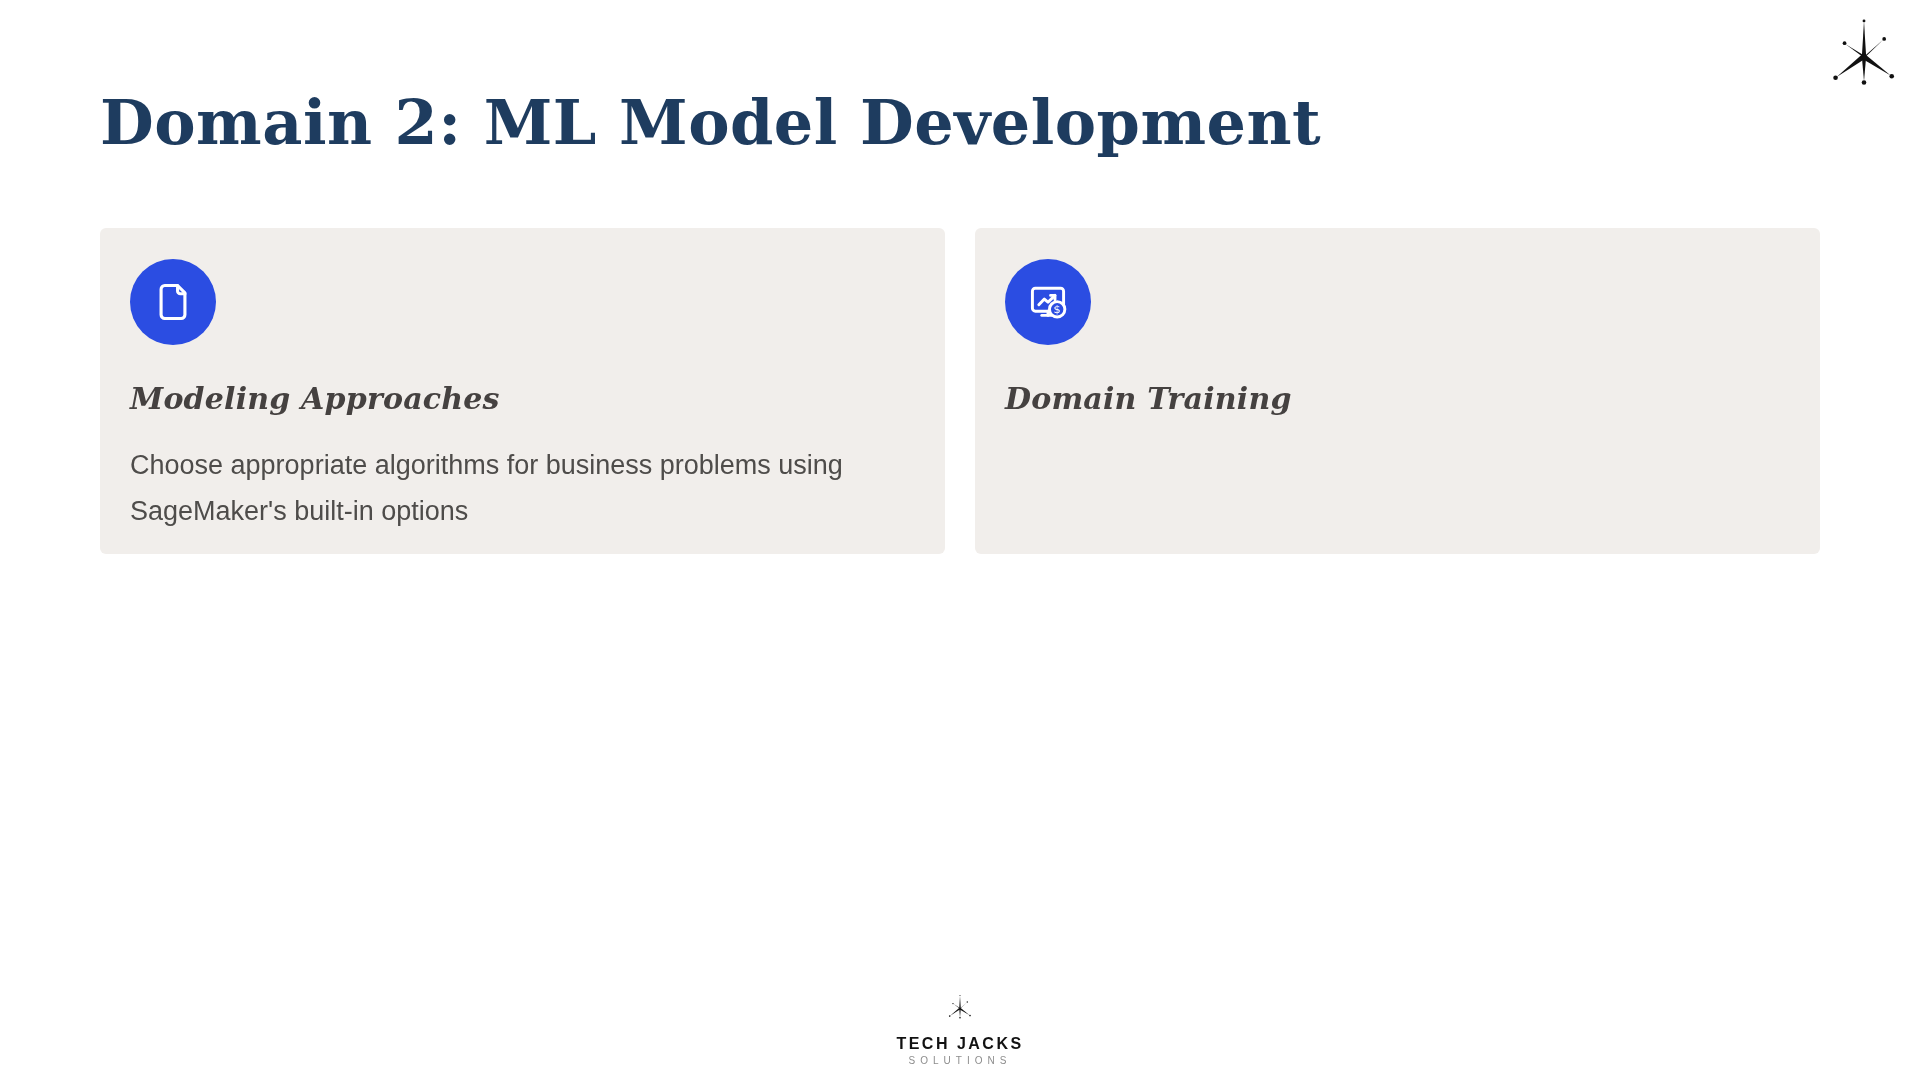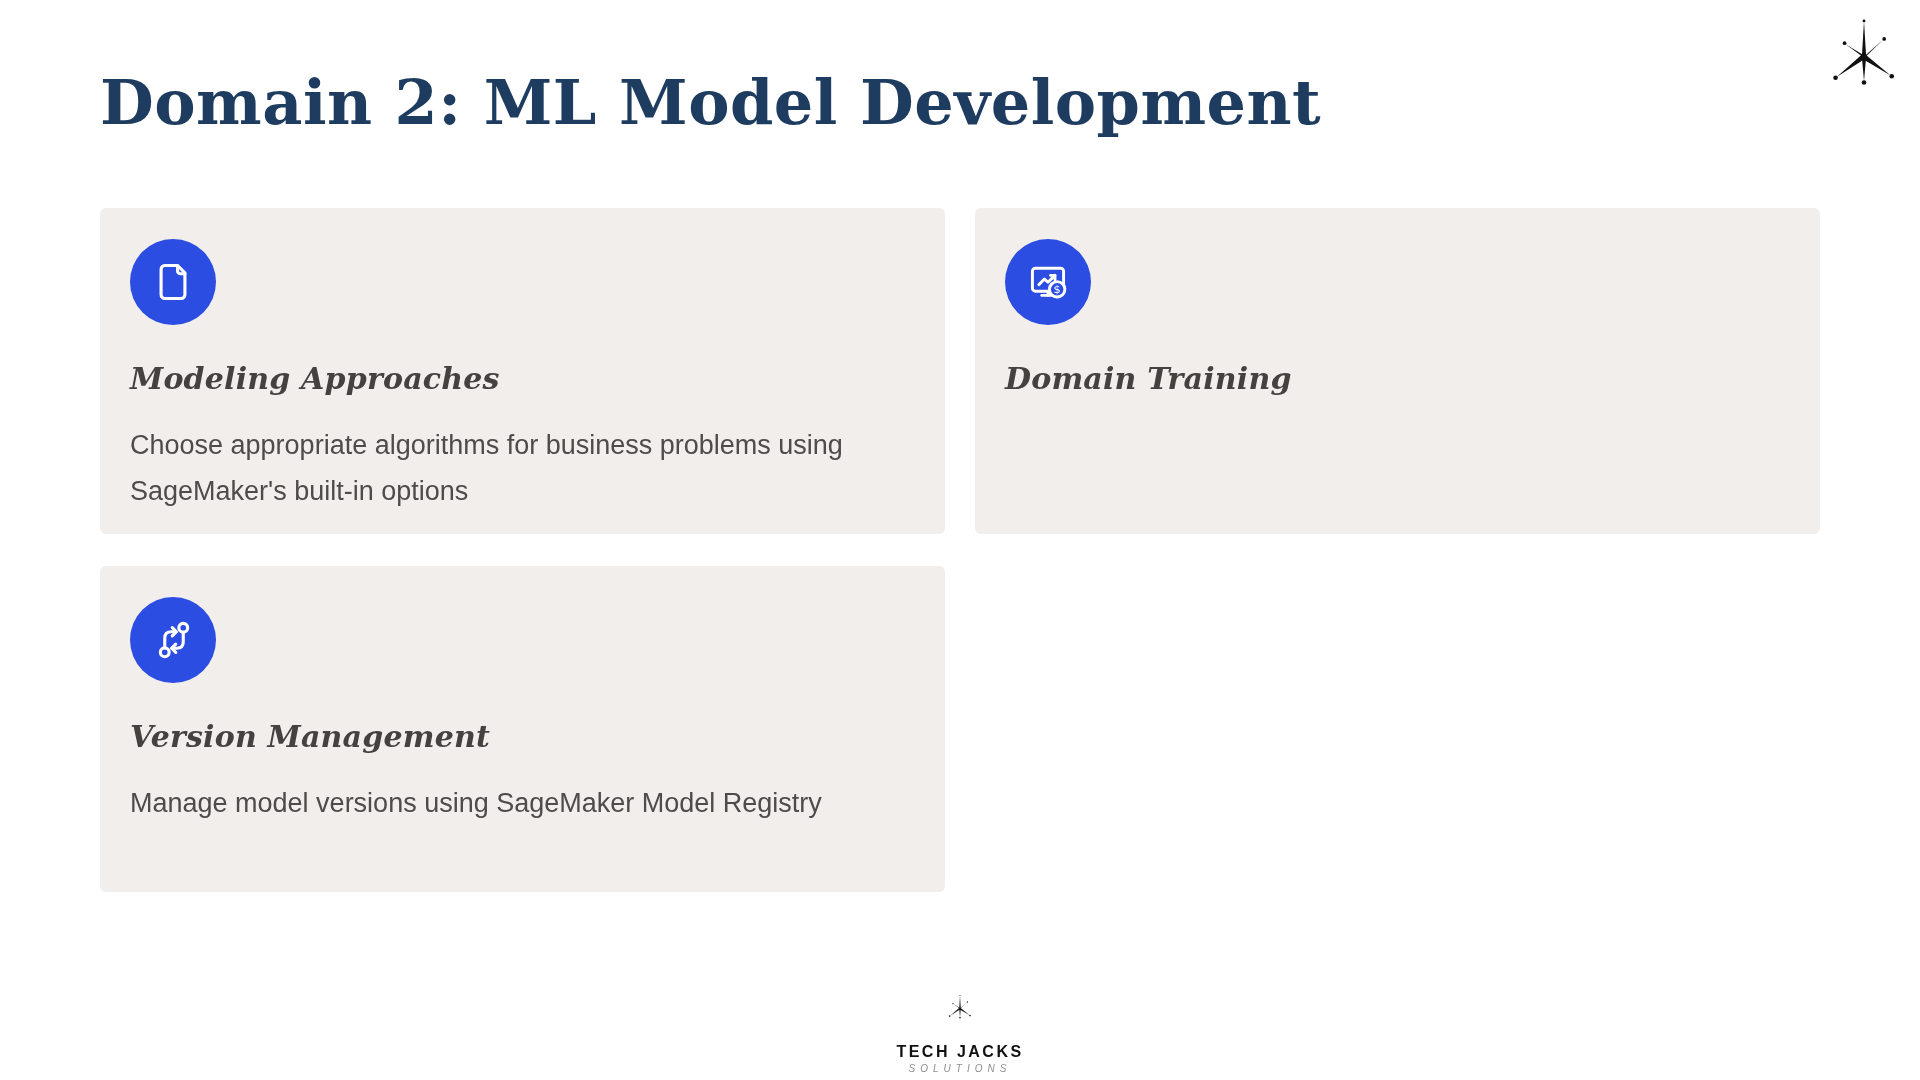--- a/index.html
+++ b/index.html
@@ -26,21 +26,21 @@
     padding:0 100px;
   }
   .corner-logo{
     position:absolute;
     top:16px;right:20px;
     width:72px;height:76px;
     color:var(--logo-color);
   }
   h1.page-title{
     margin:0;
-    padding-top:64px;
+    padding-top:84px;
     font-family:"DejaVu Serif","Liberation Serif",serif;
     font-weight:700;
     font-size:62px;
     line-height:1.25;
     color:var(--title-color);
     letter-spacing:0.5px;
   }
   .cards{
     margin-top:66px;
     display:grid;
@@ -86,33 +86,32 @@
     left:0;right:0;
     top:994px;
     text-align:center;
     color:var(--logo-color);
   }
   .footer-logo .star{
     width:26px;height:27px;
     color:var(--logo-color);
   }
   .brand-name{
-    margin-top:18px;
+    margin-top:10px;
     font-size:16px;
     font-weight:700;
     letter-spacing:2.5px;
     color:var(--logo-color);
   }
   .brand-sub{
     margin-top:2px;
     font-size:10px;
     font-weight:400;
     letter-spacing:5px;
     color:var(--footer-muted);
-    font-style:italic;
   }
   .hidden-defs{position:absolute;width:0;height:0;overflow:hidden;}
 </style>
 </head>
 <body>
 
 <svg class="hidden-defs" aria-hidden="true">
   <defs>
     <g id="starburst">
 
@@ -161,34 +160,20 @@
           <path d="M8.6 19.3h6.8"></path>
           <polyline points="7,13.5 10,10.4 12,12.1 15.8,8.4"></polyline>
           <polyline points="13.4,8.4 15.8,8.4 15.8,10.8"></polyline>
           <circle cx="17" cy="16" r="4.2" fill="#2b4de2"></circle>
           <text x="17" y="18.2" font-size="6.2" font-family="DejaVu Sans, sans-serif" fill="#ffffff" stroke="none" text-anchor="middle">$</text>
         </svg>
       </div>
       <h2>Domain Training</h2>
     </section>
 
-    <section class="card">
-      <div class="icon-circle">
-        <svg viewBox="0 0 24 24" fill="none" stroke="#ffffff" stroke-width="1.7" stroke-linecap="round" stroke-linejoin="round">
-          <circle cx="7.5" cy="18.7" r="2.4"></circle>
-          <path d="M7.5 16.2 V11 q0-3.5 3.5-3.5 h2.6"></path>
-          <polyline points="11.6,5.2 13.9,7.5 11.6,9.8"></polyline>
-          <circle cx="17.6" cy="5.3" r="2.4"></circle>
-          <path d="M17.6 7.8 V13 q0 3.5-3.5 3.5 h-2.6"></path>
-          <polyline points="13.5,14.2 11.2,16.5 13.5,18.8"></polyline>
-        </svg>
-      </div>
-      <h2>Version Management</h2>
-      <p>Manage model versions using SageMaker Model Registry</p>
-    </section>
 
 
   </div>
 
   <div class="footer-logo">
     <svg class="star" viewBox="0 0 100 100">
       <use href="#starburst"></use>
     </svg>
     <div class="brand-name">TECH JACKS</div>
     <div class="brand-sub">SOLUTIONS</div>

